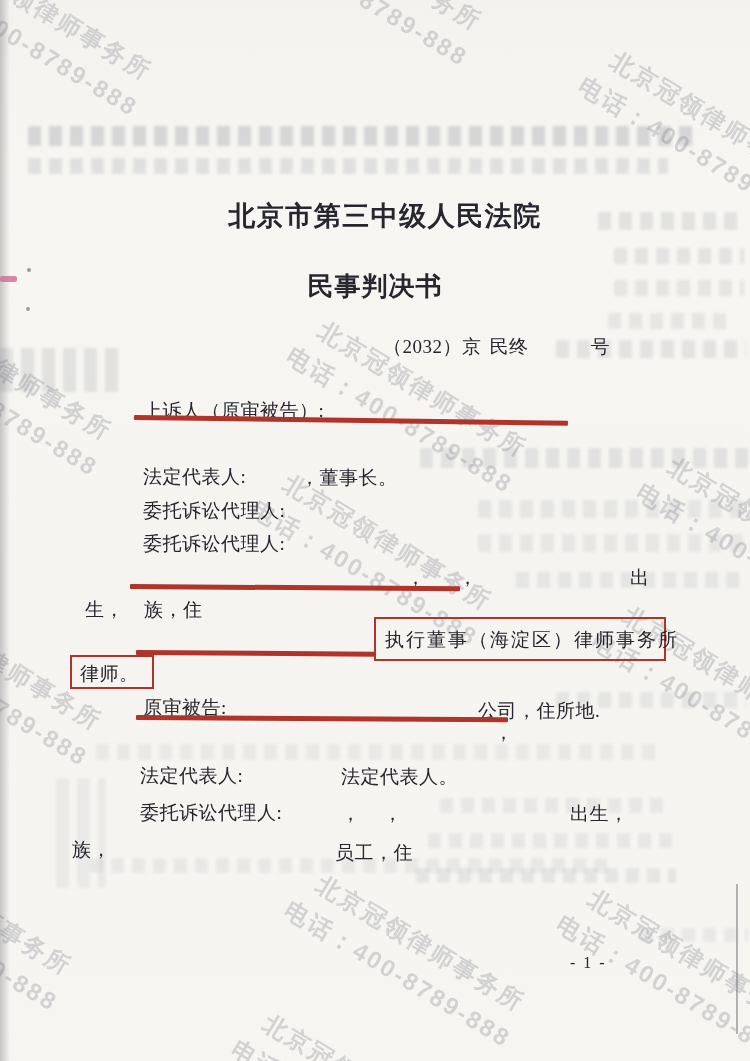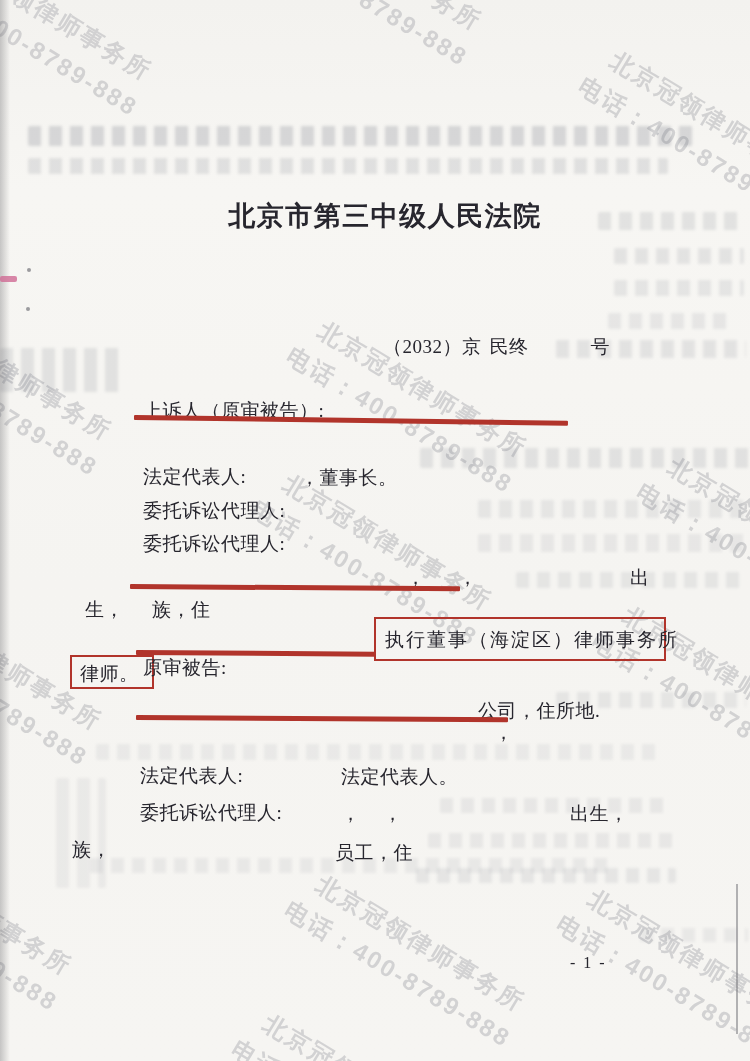--- a/index.html
+++ b/index.html
@@ -116,48 +116,49 @@
   <div class="sm" style="left:56px;top:778px;width:50px;height:110px;opacity:.14"></div>
   <div class="sm" style="left:640px;top:928px;width:108px;height:14px;opacity:.16"></div>
 
   <div class="edge-left"></div>
   <div class="scanline-right"></div>
   <div class="pink-mark"></div>
   <div class="speck" style="left:27px;top:268px"></div>
   <div class="speck" style="left:26px;top:307px"></div>
 
   <div class="title" id="court-title">北京市第三中级人民法院</div>
+  <div class="title" id="doc-type">民事判决书</div>
 
   <div class="t" id="case-line">
     <span>（2032）京</span><span class="g1">民终</span><span class="g2">号</span>
   </div>
 
   <span class="t" style="left:143px;top:398px">上诉人（原审被告）:</span>
   <div class="ul" style="left:134px;top:415px;width:434px;transform:rotate(0.75deg)"></div>
 
   <span class="t" style="left:143px;top:464px">法定代表人:</span>
   <span class="t" style="left:300px;top:465px">，董事长。</span>
 
   <span class="t" style="left:143px;top:498px">委托诉讼代理人:</span>
   <span class="t" style="left:143px;top:531px">委托诉讼代理人:</span>
 
   <span class="t" style="left:406px;top:565px">，</span>
   <span class="t" style="left:458px;top:565px">，</span>
   <span class="t" style="left:630px;top:565px">出</span>
   <div class="ul" style="left:130px;top:584px;width:330px;transform:rotate(0.4deg)"></div>
   <span class="t" style="left:85px;top:597px">生，</span>
-  <span class="t" style="left:152px;top:597px">族，住</span>
+  <span class="t" style="left:144px;top:597px">族，住</span>
 
   <div class="ul" style="left:136px;top:650px;width:240px;transform:rotate(0.4deg)"></div>
   <div class="bx" style="left:374px;top:617px;width:288px;height:40px"></div>
   <span class="t" style="left:385px;top:627px;letter-spacing:2px">执行董事（海淀区）律师事务所</span>
   <div class="bx" style="left:70px;top:655px;width:80px;height:30px"></div>
   <span class="t" style="left:80px;top:661px">律师。</span>
 
-  <span class="t" style="left:143px;top:655px">原审被告:</span>
+  <span class="t" style="left:143px;top:695px">原审被告:</span>
   <span class="t" style="left:478px;top:698px">公司，住所地.</span>
   <div class="ul" style="left:136px;top:715px;width:372px;transform:rotate(0.35deg)"></div>
   <span class="t" style="left:494px;top:720px">，</span>
 
   <span class="t" style="left:140px;top:763px">法定代表人:</span>
   <span class="t" style="left:341px;top:764px">法定代表人。</span>
 
   <span class="t" style="left:140px;top:800px">委托诉讼代理人:</span>
   <span class="t" style="left:341px;top:801px">，</span>
   <span class="t" style="left:383px;top:801px">，</span>

